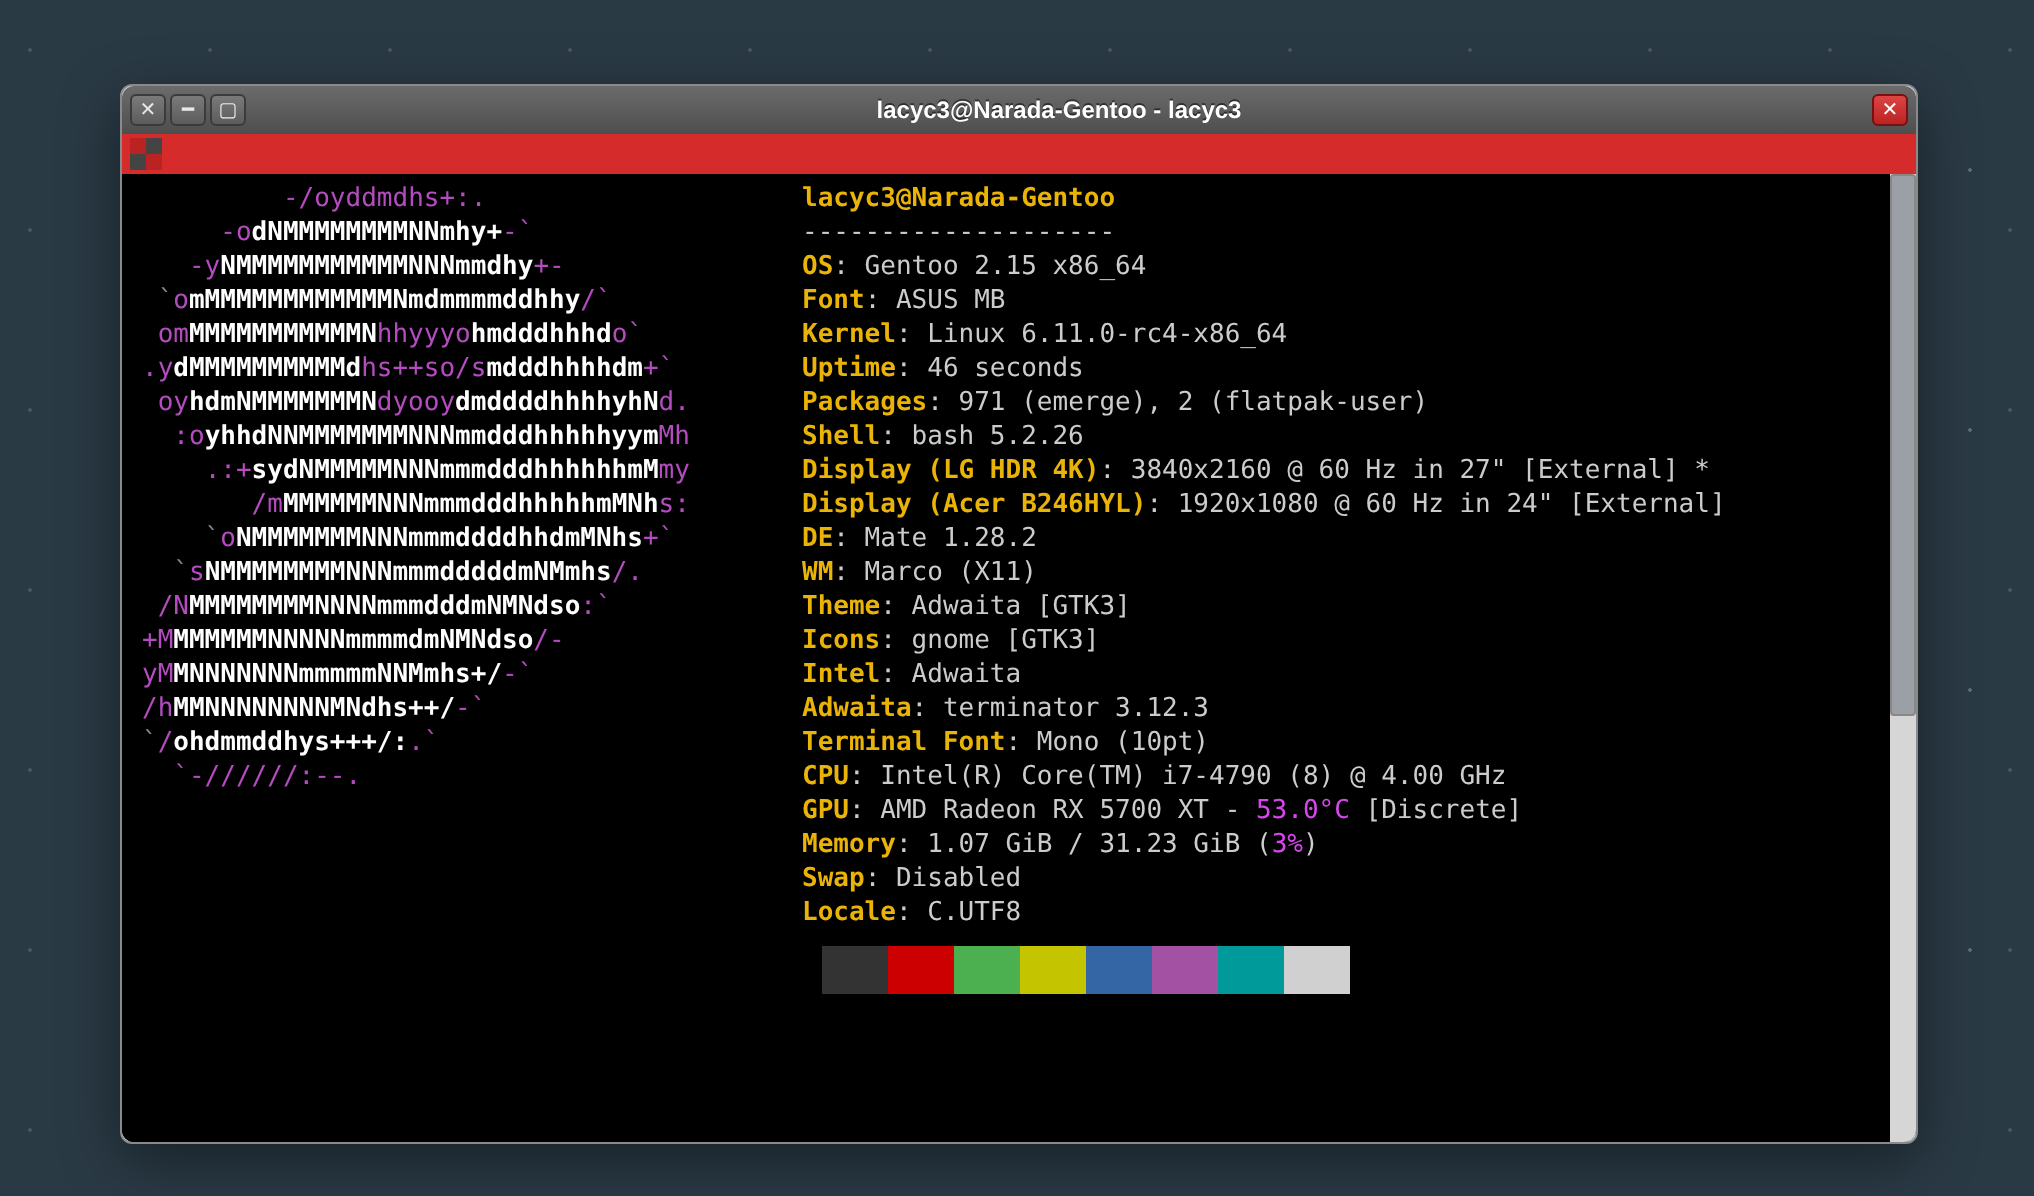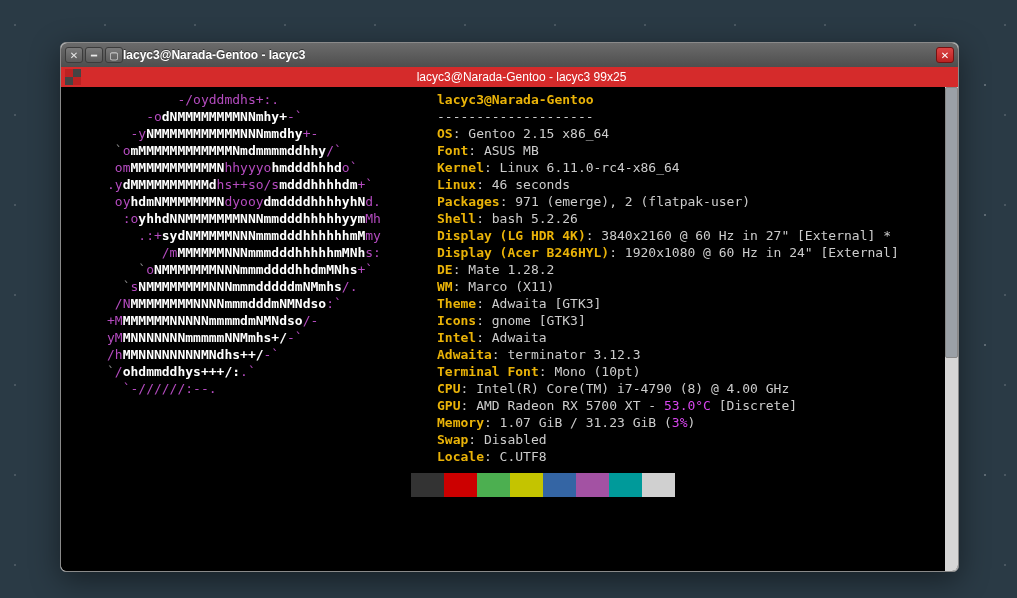--- a/index.html
+++ b/index.html
@@ -34,21 +34,21 @@
   .win-btns { display: flex; gap: 2px; }
   .win-btn {
     width: 18px; height: 16px;
     background: linear-gradient(#7a7a7a,#5c5c5c);
     border: 1px solid #3b3b3b;
     border-radius: 3px;
     display: flex; align-items: center; justify-content: center;
     color: #e8e8e8; font-size: 10px;
     cursor: pointer;
   }
-  .title { flex: 1; font-weight: bold; text-shadow: 0 -1px 0 rgba(0,0,0,0.5);}
+  .title { flex: 1; text-align: center; font-weight: bold; text-shadow: 0 -1px 0 rgba(0,0,0,0.5);}
   .right-btn {
     width: 18px; height: 16px;
     background: linear-gradient(#d44,#b22);
     border: 1px solid #711; border-radius: 3px;
     display:flex;align-items:center;justify-content:center;
     color:#fff;font-size:10px;cursor:pointer;
   }
   .client {
     flex: 1; background: #e8e8e8;
     padding: 0; display: flex; flex-direction: column;
@@ -81,21 +81,21 @@
   }
   .scrollbar .thumb {
     position:absolute; left:0; right:0; top:0; height:56%;
     background:#9aa0a6; border:1px solid #888; border-radius:2px;
   }
   pre { font: inherit; white-space: pre; }
   .c-magenta { color: #b44bbf; }
   .c-wht { color: #fff; font-weight: bold; }
   .c-dim { color: #888; }
 
-  .col2 { display:flex;margin-left:36px; }
+  .col2 { display:flex; }
   .logo-col { width: 330px; white-space: pre; }
   .info-col { flex:1; white-space: pre; }
   .label { color: #eab308; font-weight: bold; }
   .value { color: #ccc; }
   .green { color: #d946ef; }
   .swatches {
     display: flex; height: 24px; margin-top: 8px; margin-left: 340px; width: 264px;
   }
   .swatches span { display:block; flex:1; }
 </style>
@@ -115,21 +115,20 @@
   <div class="client">
     <div class="tabbar">
       <span class="tab-icon">
         <svg viewBox="0 0 16 16" width="16" height="16">
           <rect x="0" y="0" width="8" height="8" fill="#b22"></rect>
           <rect x="8" y="0" width="8" height="8" fill="#444"></rect>
           <rect x="0" y="8" width="8" height="8" fill="#444"></rect>
           <rect x="8" y="8" width="8" height="8" fill="#b22"></rect>
         </svg>
       </span>
-      <div class="tab-title">lacyc3@Narada-Gentoo - lacyc3 99x25</div>
     </div>
     <div class="term-wrap">
       <div class="terminal">
         <div class="col2">
           <pre class="logo-col" id="logo-col"><span class="c-dim">         </span><span class="c-magenta">-/oyddmdhs+:.</span><span class="c-wht"></span><span class="c-magenta"></span>
 <span class="c-dim">     </span><span class="c-magenta">-o</span><span class="c-wht">dNMMMMMMMMNNmhy+</span><span class="c-magenta">-`</span>
 <span class="c-dim">   </span><span class="c-magenta">-y</span><span class="c-wht">NMMMMMMMMMMMNNNmmdhy</span><span class="c-magenta">+-</span>
 <span class="c-dim"> `</span><span class="c-magenta">o</span><span class="c-wht">mMMMMMMMMMMMMNmdmmmmddhhy</span><span class="c-magenta">/`</span>
 <span class="c-dim"> </span><span class="c-magenta">om</span><span class="c-wht">MMMMMMMMMMMN</span><span class="c-magenta">hhyyyo</span><span class="c-wht">hmdddhhhd</span><span class="c-magenta">o`</span>
 <span class="c-dim"></span><span class="c-magenta">.y</span><span class="c-wht">dMMMMMMMMMMd</span><span class="c-magenta">hs++so/s</span><span class="c-wht">mdddhhhhdm</span><span class="c-magenta">+`</span>
@@ -144,21 +143,21 @@
 <span class="c-dim"></span><span class="c-magenta">yM</span><span class="c-wht">MNNNNNNNmmmmmNNMmhs+/</span><span class="c-magenta">-`</span>
 <span class="c-dim"></span><span class="c-magenta">/h</span><span class="c-wht">MMNNNNNNNNMNdhs++/</span><span class="c-magenta">-`</span>
 <span class="c-dim">`</span><span class="c-magenta">/</span><span class="c-wht">ohdmmddhys+++/:</span><span class="c-magenta">.`</span>
 <span class="c-dim">  </span><span class="c-magenta">`-//////:--.</span><span class="c-wht"></span><span class="c-magenta"></span>
 </pre>
           <pre class="info-col" id="info-col"><span class="label">lacyc3@Narada-Gentoo</span>
 <span class="value">--------------------</span>
 <span class="label">OS</span><span class="value">: Gentoo 2.15 x86_64</span>
 <span class="label">Font</span><span class="value">: ASUS MB</span>
 <span class="label">Kernel</span><span class="value">: Linux 6.11.0-rc4-x86_64</span>
-<span class="label">Linux</span><span class="value">: 46 seconds</span>
+<span class="label">Uptime</span><span class="value">: 46 seconds</span>
 <span class="label">Packages</span><span class="value">: 971 (emerge), 2 (flatpak-user)</span>
 <span class="label">Shell</span><span class="value">: bash 5.2.26</span>
 <span class="label">Display (LG HDR 4K)</span><span class="value">: 3840x2160 @ 60 Hz in 27" [External] *</span>
 <span class="label">Display (Acer B246HYL)</span><span class="value">: 1920x1080 @ 60 Hz in 24" [External]</span>
 <span class="label">DE</span><span class="value">: Mate 1.28.2</span>
 <span class="label">WM</span><span class="value">: Marco (X11)</span>
 <span class="label">Theme</span><span class="value">: Adwaita [GTK3]</span>
 <span class="label">Icons</span><span class="value">: gnome [GTK3]</span>
 <span class="label">Intel</span><span class="value">: Adwaita</span>
 <span class="label">Adwaita</span><span class="value">: terminator 3.12.3</span>

